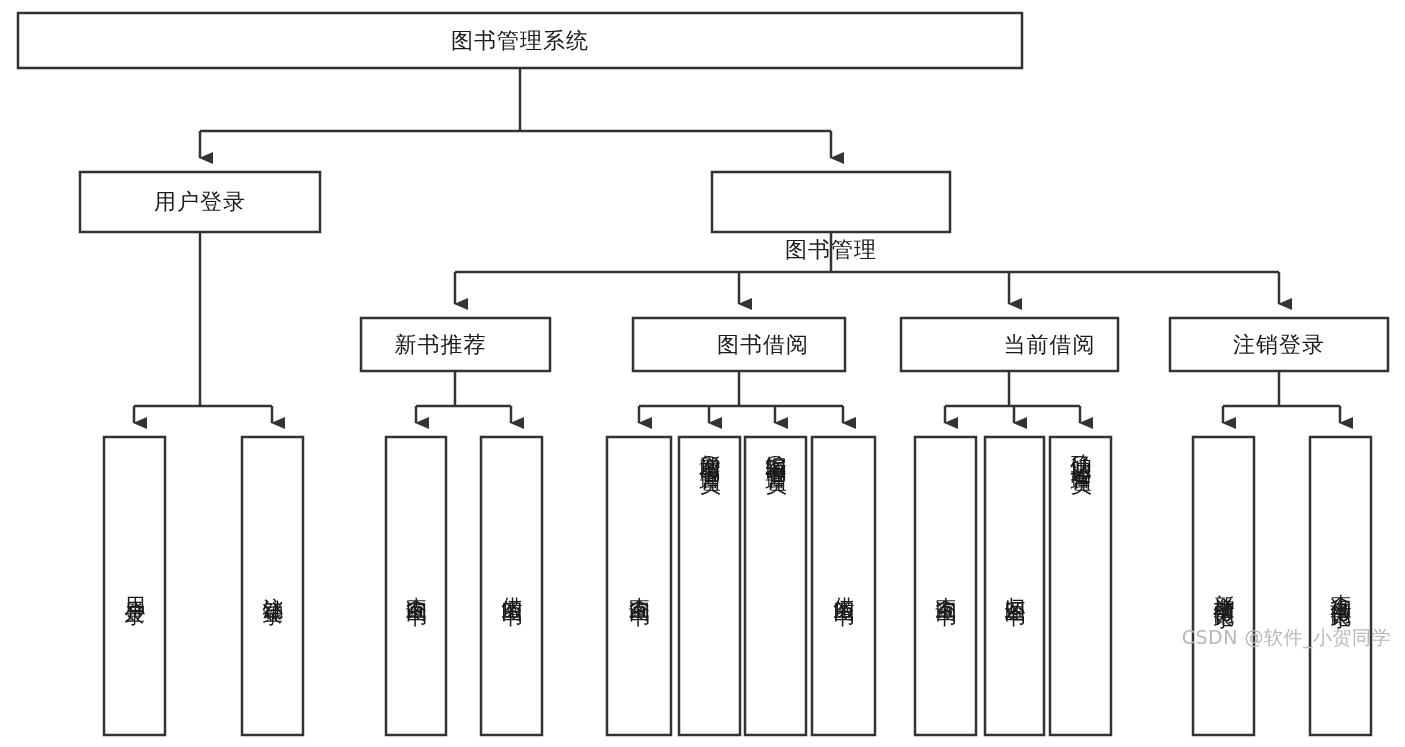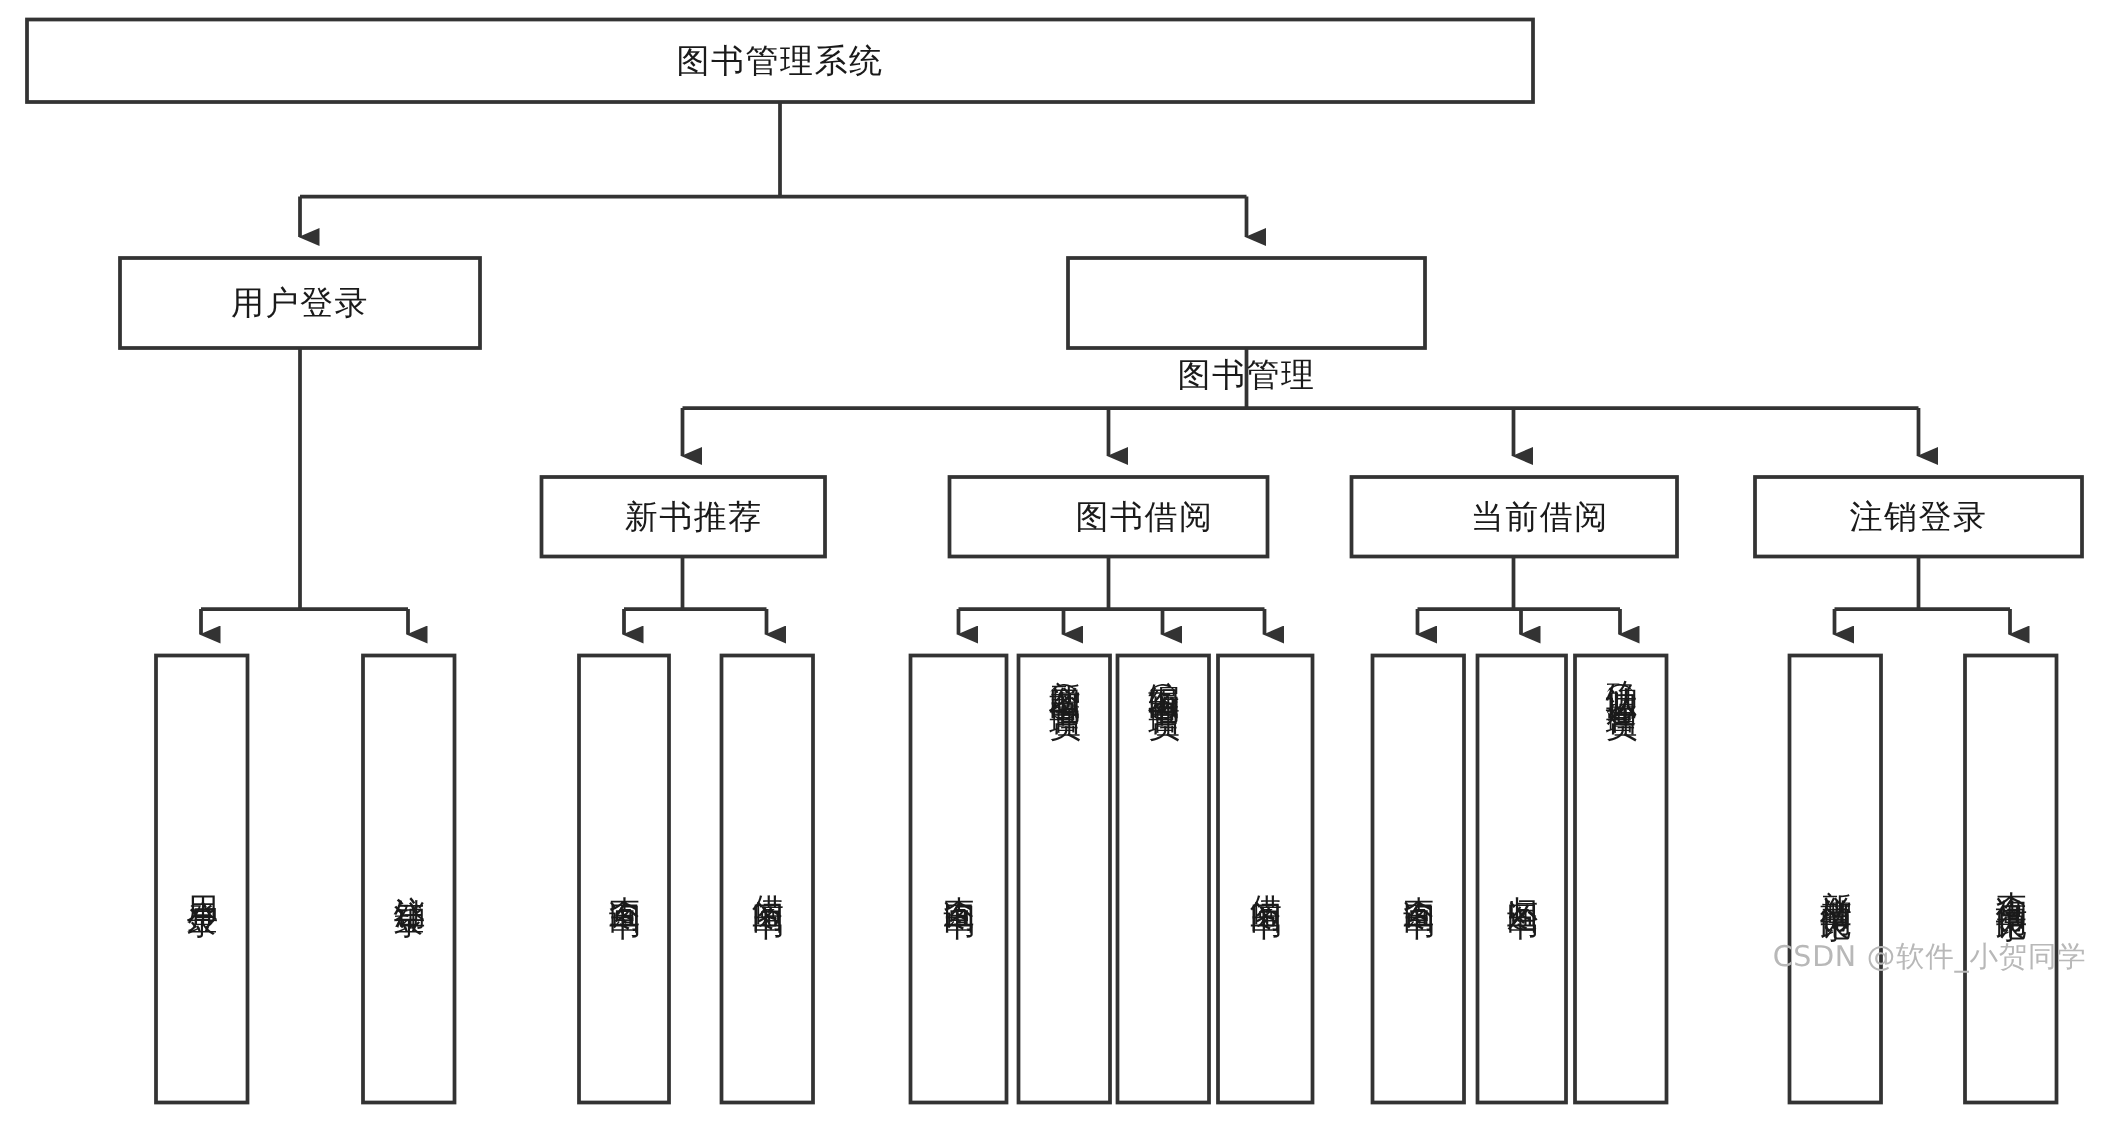--- a/index.html
+++ b/index.html
@@ -163,27 +163,27 @@
     <span>图书管理系统</span>
   </div>
 
   <div class="hlabel-wrap" style="left:80px; top:172px; width:240px; height:60px;">
     <span>用户登录</span>
   </div>
   <div class="hlabel-wrap" style="left:712px; top:172px; width:238px; height:60px;margin-top:48px;">
     <span>图书管理</span>
   </div>
 
-  <div class="hlabel-wrap" style="left:368px; top:318px; width:189px; height:53px;justify-content:center;">
+  <div class="hlabel-wrap" style="left:346px; top:318px; width:189px; height:53px;justify-content:center;">
     <span>新书推荐</span>
   </div>
   <div class="hlabel-wrap" style="left:633px; top:318px; width:212px; height:53px;padding-left:24px;">
     <span>图书借阅</span>
   </div>
-  <div class="hlabel-wrap" style="left:918px; top:318px; width:217px; height:53px;">
+  <div class="hlabel-wrap" style="left:941px; top:318px; width:217px; height:53px;">
     <span>当前借阅</span>
   </div>
   <div class="hlabel-wrap" style="left:1170px; top:318px; width:218px; height:53px;">
     <span>注销登录</span>
   </div>
 
   <div class="vlabel-wrap" style="left:104px; top:437px; width:61px; height:298px;">
     <span class="vlabel-text">用户登录</span>
   </div>
   <div class="vlabel-wrap" style="left:242px; top:437px; width:61px; height:298px;">

